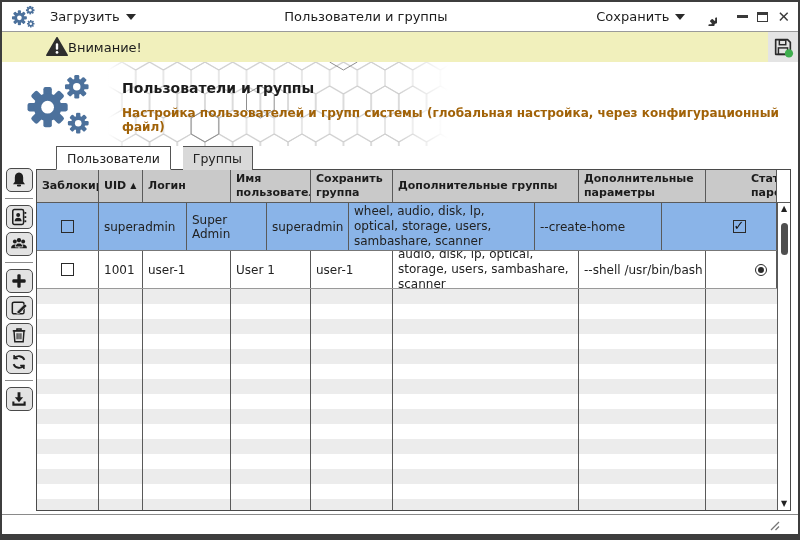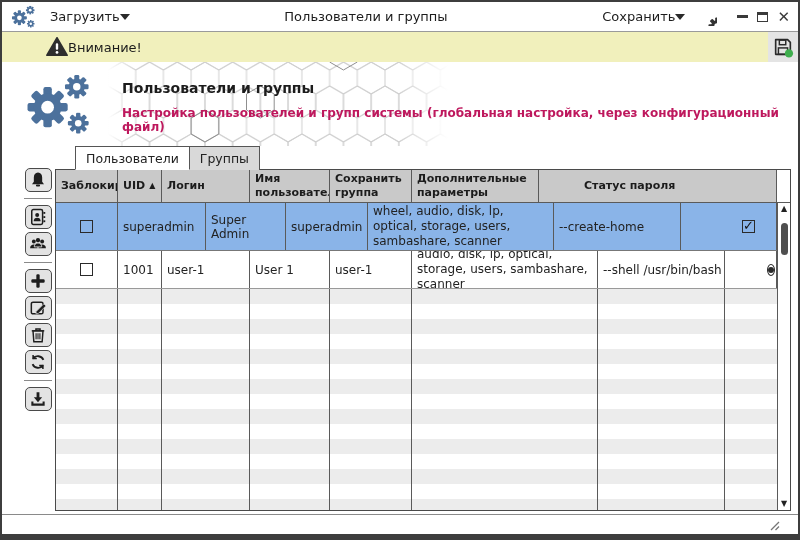--- a/index.html
+++ b/index.html
@@ -7,21 +7,21 @@
   body { font-family:"DejaVu Sans", "Liberation Sans", sans-serif; color:#222; background:#888; }
 
   .app { width:800px; height:540px; background:#fff;
          border:2px solid #3d3d3d; border-bottom:6px solid #3d3d3d;
          display:flex; flex-direction:column; overflow:hidden; }
 
   
   .titlebar { height:30px; flex:0 0 30px; background:#fff; border-bottom:1px solid #9a9a9a;
               display:flex; align-items:center; padding:0 8px; }
   .titlebar .logo { width:28px; height:26px; margin-right:12px; }
-  .menu-label { font-size:13px; color:#1c1c1c; display:flex; align-items:center; cursor:default; }
+  .menu-label { font-size:13px; color:#1c1c1c; display:flex; align-items:center; gap:6px; cursor:default; }
   .caret { width:0; height:0; border-left:5px solid transparent; border-right:5px solid transparent;
            border-top:6px solid #2a2a2a; display:inline-block; }
   .tb-center { flex:1; text-align:center; font-size:13px; color:#1c1c1c; }
   .tb-right { display:flex; align-items:center; gap:14px; }
   .gear18 { width:18px; height:18px; }
   .winbtns { display:flex; align-items:center; gap:9px; margin-left:6px; }
   .wb-min { width:11px; height:3px; background:#3a3a3a; }
   .wb-max { width:11px; height:10px; border:1px solid #3a3a3a; border-top:3px solid #3a3a3a; background:#fff; }
   .wb-close { font-size:15px; line-height:10px; color:#3a3a3a; font-weight:bold; }
 
@@ -30,35 +30,35 @@
   .warn-tri { width:22px; height:20px; margin-left:44px; }
   .warn-text { font-size:13px; color:#1c1c1c; }
   .warn-spacer { flex:1; }
   .save-indicator { width:30px; height:30px; background:#e4e4e4; display:flex; align-items:center; justify-content:center; }
 
   
   .hero { height:84px; flex:0 0 84px; background:#fff; position:relative; overflow:hidden; }
   .hexes { position:absolute; left:106px; top:0; }
   .hero-logo { position:absolute; left:12px; top:8px; }
   .hero-title { position:absolute; left:120px; top:18px; font-size:14px; font-weight:600; color:#1c1c1c; }
-  .hero-sub   { position:absolute; left:120px; top:44px; font-size:12px; font-weight:600; color:#be185d; }
-
-  
-  .content { flex:1; display:flex; min-height:0;padding-left:19px; }
+  .hero-sub   { position:absolute; left:120px; top:44px; font-size:12px; font-weight:600; color:#a16207; }
+
+  
+  .content { flex:1; display:flex; min-height:0; }
 
   .side-toolbar { width:34px; flex:0 0 34px; padding-top:22px; display:flex; flex-direction:column; align-items:center; }
   .tool-btn { width:27px; height:24px; background:#e3e3e3; border:1px solid #4a4a4a; border-radius:5px;
               display:flex; align-items:center; justify-content:center; margin-bottom:3px; }
   .tool-sep { width:28px; border-top:1px solid #8a8a8a; margin:3px 0 6px 0; }
 
   .main { flex:1; display:flex; flex-direction:column; min-width:0; padding-right:7px; }
   .tabs { display:flex; margin-left:20px; position:relative; z-index:2; }
   .tab { font-size:12.5px; padding:4px 10px 3px 10px; border:1px solid #555; margin-bottom:-1px; }
   .tab.active { background:#fff; border-bottom:1px solid #fff; }
-  .tab.inactive { background:#d9d9d9; border-left:none; border-bottom:none; color:#222; }
+  .tab.inactive { background:#d9d9d9; border-left:none; border-bottom:none; color:#222;margin-left:12px; }
 
   .panel { flex:1; border:1px solid #4a4a4a; background:#fff; position:relative; display:flex; flex-direction:column; min-height:0; }
 
   
   .trow { display:flex; align-items:stretch; }
   .tcell { padding:2px 5px; font-size:12px; border-right:1px solid #5a5a5a; overflow:hidden; display:flex; align-items:center; }
   .c1 { width:62px; flex:0 0 62px; justify-content:center; }
   .c2 { width:44px; flex:0 0 44px; }
   .c3 { width:88px; flex:0 0 88px; }
   .c4 { width:80px; flex:0 0 80px; }
@@ -287,20 +287,21 @@
 
         <div class="trow thead">
           <div class="tcell c1">Заблокирован</div>
           <div class="tcell c2">
             <span>UID</span>
             <span class="sort-arrow">▲</span>
           </div>
           <div class="tcell c3">Логин</div>
           <div class="tcell c4">Имя пользователя</div>
           <div class="tcell c5">Сохранить группа</div>
+          <div class="tcell c6">Дополнительные группы</div>
           <div class="tcell c7">Дополнительные параметры</div>
           <div class="tcell c8" style="justify-content:flex-start;">Статус пароля</div>
           <div class="corner"></div>
         </div>
 
         <div class="trow row1 row-sel">
           <div class="tcell c1">
               <span class="checkbox"></span>
             </div>
           <div class="tcell c3">superadmin</div>

